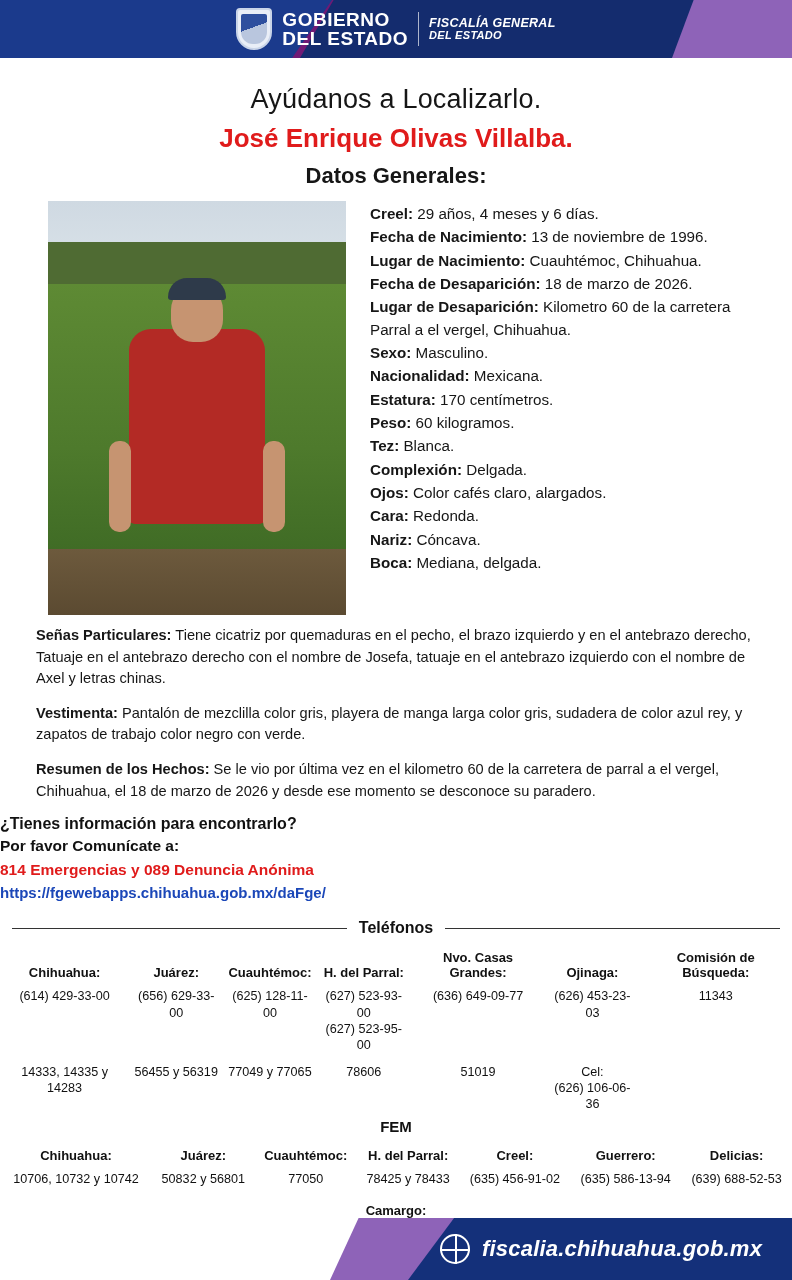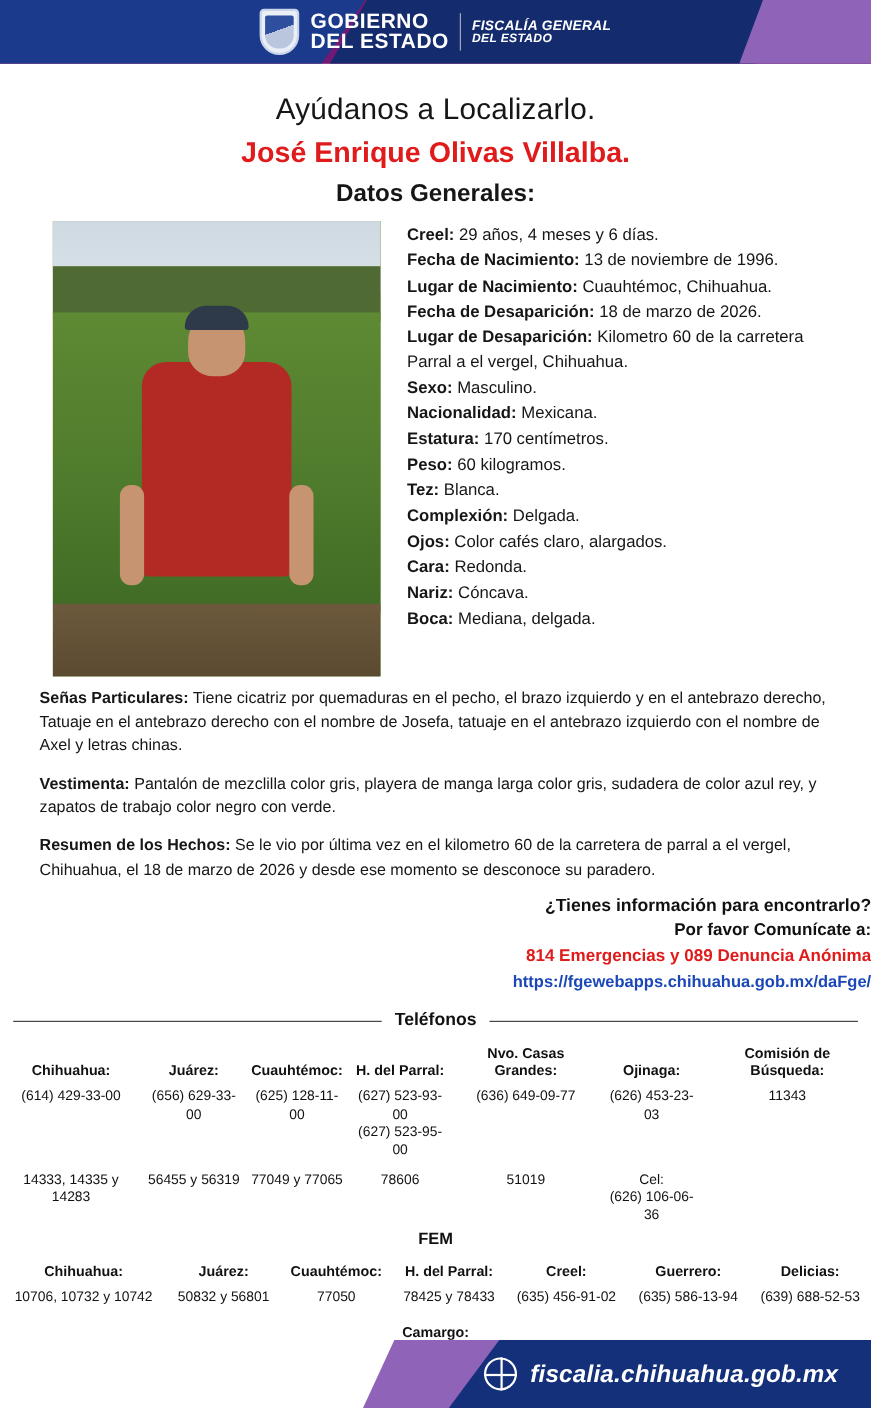--- a/index.html
+++ b/index.html
@@ -191,21 +191,21 @@
   .paras {
     padding: 10px 38px 0 36px;
     font-size: 14.6px;
     line-height: 1.48;
     color: #161616;
   }
   .paras p { margin-bottom: 13px; }
   .paras b { font-weight: bold; }
 
   
-  .contact { text-align: right; margin-top: 2px; margin-left: 24px; }
+  .contact { text-align: left; margin-top: 2px; }
   .c-q {
     font-size: 16px; font-weight: bold; color: #111111;
   }
   .c-com {
     font-size: 15.5px; font-weight: bold; color: #111111; margin-top: 4px;
   }
   .c-911 {
     font-size: 15.5px; font-weight: bold; color: #e01b1b; margin-top: 6px;
   }
   .c-url {

